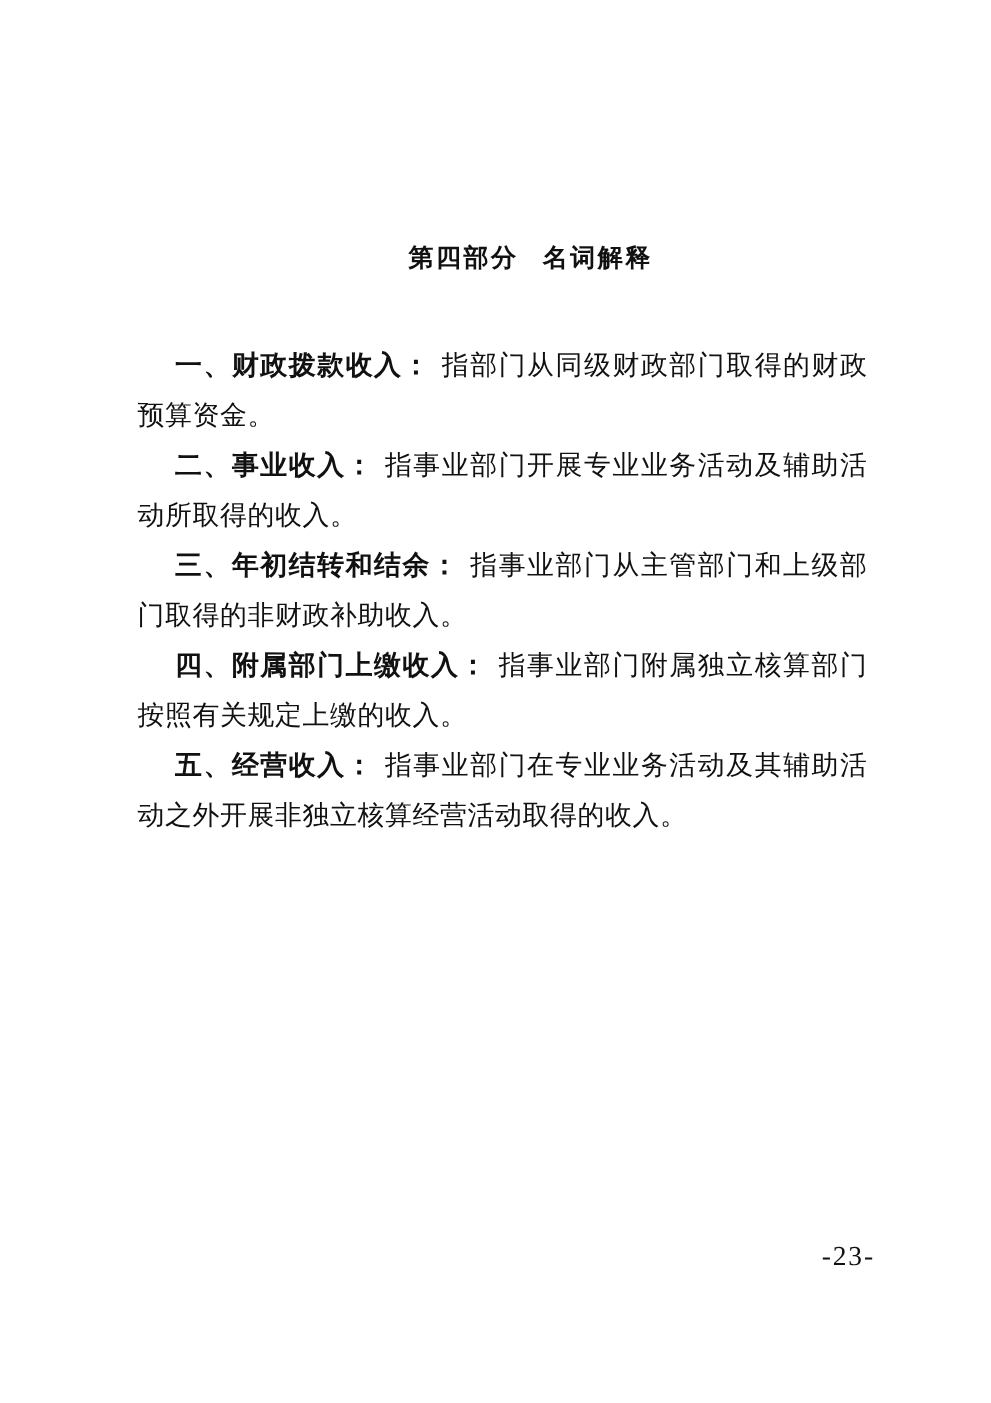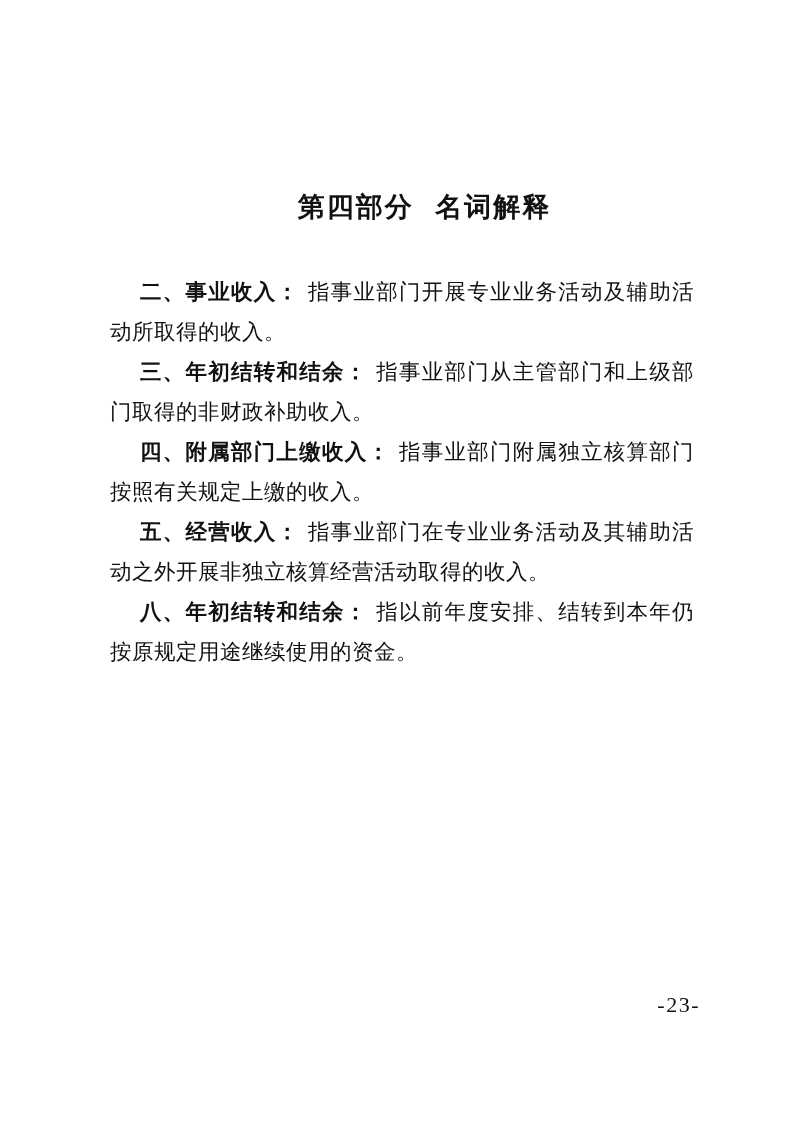--- a/index.html
+++ b/index.html
@@ -23,21 +23,21 @@
   .doc-title {
     position: absolute;
     top: 190px;
     left: 0;
     width: 100%;
     box-sizing: border-box;
     padding-left: 56px;           
     text-align: center;
     font-family: "Liberation Sans", "DejaVu Sans", sans-serif;
     font-weight: 700;
-    font-size: 27px;
+    font-size: 20px;
     line-height: 34px;
     letter-spacing: 2px;
     word-spacing: 12px;
     color: #111111;
   }
   .glossary {
     position: absolute;
     top: 272px;
     left: 110px;
     width: 584px;
@@ -70,30 +70,30 @@
 </style>
 </head>
 <body>
 
 <div class="page">
 
   <div class="doc-title">第四部分 名词解释</div>
 
   <div class="glossary">
 
+      <p class="item"><span class="term">一、财政拨款收入：</span><span>指部门从同级财政部门取得的财政预算资金。</span></p>
 
       <p class="item"><span class="term">二、事业收入：</span><span>指事业部门开展专业业务活动及辅助活动所取得的收入。</span></p>
 
       <p class="item"><span class="term">三、年初结转和结余：</span><span>指事业部门从主管部门和上级部门取得的非财政补助收入。</span></p>
 
       <p class="item"><span class="term">四、附属部门上缴收入：</span><span>指事业部门附属独立核算部门按照有关规定上缴的收入。</span></p>
 
       <p class="item"><span class="term">五、经营收入：</span><span>指事业部门在专业业务活动及其辅助活动之外开展非独立核算经营活动取得的收入。</span></p>
 
 
 
-      <p class="item"><span class="term">八、年初结转和结余：</span><span>指以前年度安排、结转到本年仍按原规定用途继续使用的资金。</span></p>
 
     </div>
 
   <div class="page-number">-23-</div>
 
 </div>
 
 </body></html>

